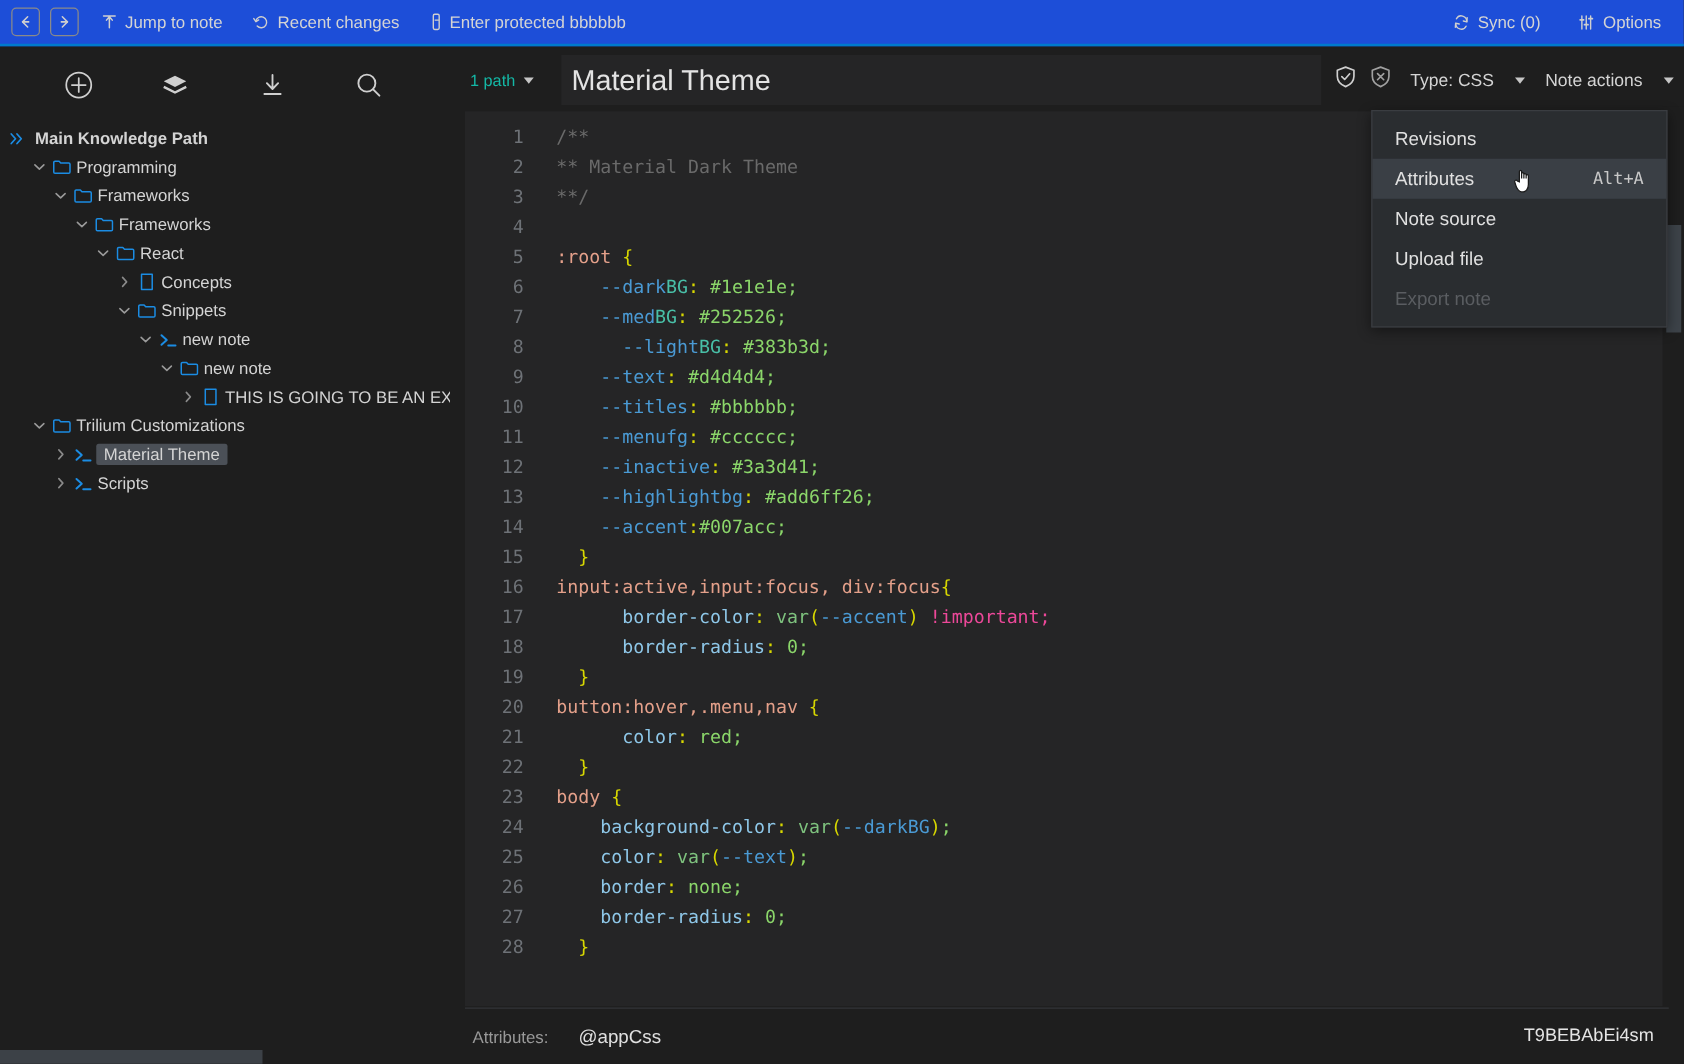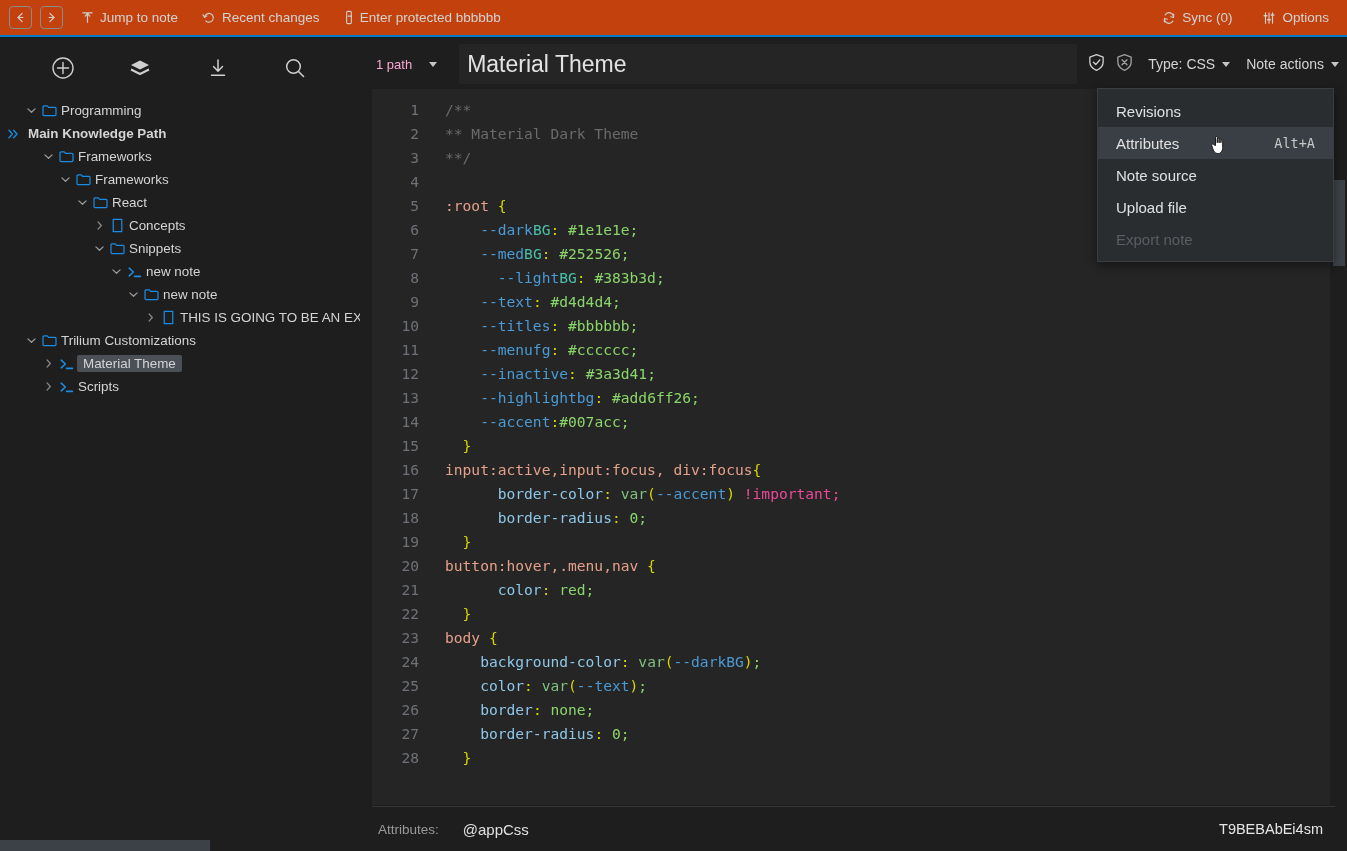--- a/index.html
+++ b/index.html
@@ -7,21 +7,21 @@
     width: 1347px; height: 851px;
     background: #1e1e1e;
     font-family: "Liberation Sans", sans-serif;
     color: #d4d4d4;
     overflow: hidden;
   }
 
   
   .topbar {
     position: absolute; left: 0; top: 0; width: 1347px; height: 37px;
-    background: #c2410c;
+    background: #1d4ed8;
     display: flex; align-items: center;
     border-bottom: 2px solid #007acc;
   }
   .nav-btns { display: flex; align-items: center; gap: 8px; padding-left: 9px; }
   .nav-btn {
     width: 23px; height: 23px;
     border: 1px solid #8a8a8a; border-radius: 4px;
     display: flex; align-items: center; justify-content: center;
     color: #cfcfcf;
   }
@@ -66,31 +66,31 @@
 
   
   .content {
     position: absolute; left: 360px; top: 39px; width: 987px; height: 812px;
     background: #1e1e1e;
   }
   .note-header {
     height: 50px; display: flex; align-items: center; padding: 0 0 0 10px;
     position: relative; z-index: 5;
   }
-  .path-btn { color: #f9a8d4; font-size: 13px; display: flex; align-items: center; gap: 17px;
+  .path-btn { color: #14b8a6; font-size: 13px; display: flex; align-items: center; gap: 7px;
               padding: 4px 6px; white-space: nowrap; }
   .note-title {
     flex: 1; margin-left: 16px; margin-right: 10px;
     background: #252526; color: #e3e3e3;
     font-size: 23px; height: 40px; line-height: 40px; padding: 0 8px;
     border: none; outline: none; font-family: "Liberation Sans", sans-serif;
     overflow: hidden;
   }
   .hdr-icons { display: flex; align-items: center; gap: 9px; color: #cfcfcf; padding-right: 6px; }
-  .hdr-btn { color: #d4d4d4; font-size: 14px; display: flex; align-items: center; gap: 7px;
+  .hdr-btn { color: #d4d4d4; font-size: 14px; display: flex; align-items: center; gap: 17px;
              padding: 4px 8px; white-space: nowrap; }
   .caret { border-left: 4px solid transparent; border-right: 4px solid transparent;
            border-top: 5px solid #c6c6c6; display: inline-block; }
 
   
   .editor-wrap {
     position: absolute; left: 12px; top: 50px; width: 963px; height: 716px;
     background: #252526; overflow: hidden;
   }
   .code {
@@ -254,40 +254,40 @@
     </div>
     <div class="tool">
       <svg width="26" height="26" viewBox="0 0 26 26">
         <circle cx="11.5" cy="11.5" r="6.8" fill="none" stroke="#cfcfcf" stroke-width="1.5"></circle>
         <path d="M16.5 16.5 L21.5 21.5" stroke="#cfcfcf" stroke-width="1.6" stroke-linecap="round"></path>
       </svg>
     </div>
   </div>
 
   <div class="tree" id="tree">
-      <div class="tree-row" style="padding-left: 23px;">
-        <span class="tw">
-          <svg width="11" height="9" viewBox="0 0 12 10">
-            <path d="M2 3.2 L6 7 L10 3.2" fill="none" stroke="#9a9a9a" stroke-width="1.4" stroke-linecap="round" stroke-linejoin="round"></path>
-          </svg>
-        </span>
-        <span class="ticon">
-          <svg width="15" height="13" viewBox="0 0 16 14">
-            <path d="M1 3.2 C1 2.5 1.4 2.1 2.1 2.1 H5.6 L7 3.6 H13.9 C14.6 3.6 15 4 15 4.7 V11.4 C15 12.1 14.6 12.5 13.9 12.5 H2.1 C1.4 12.5 1 12.1 1 11.4 Z" fill="none" stroke="#1b8ce3" stroke-width="1.3" stroke-linejoin="round"></path>
-          </svg>
-        </span>
-        <span class="tlabel">Programming</span>
-      </div>
       <div class="tree-row" style="padding-left: 6px;">
         <span class="tw">
           <svg width="14" height="12" viewBox="0 0 14 12">
             <path d="M2 2.2 L5.4 6 L2 9.8 M6.6 2.2 L10 6 L6.6 9.8" fill="none" stroke="#1b8ce3" stroke-width="1.4" stroke-linecap="round" stroke-linejoin="round"></path>
           </svg>
         </span>
         <span class="tlabel" style="font-weight: 600; padding-left: 6px;">Main Knowledge Path</span>
+      </div>
+      <div class="tree-row" style="padding-left: 23px;">
+        <span class="tw">
+          <svg width="11" height="9" viewBox="0 0 12 10">
+            <path d="M2 3.2 L6 7 L10 3.2" fill="none" stroke="#9a9a9a" stroke-width="1.4" stroke-linecap="round" stroke-linejoin="round"></path>
+          </svg>
+        </span>
+        <span class="ticon">
+          <svg width="15" height="13" viewBox="0 0 16 14">
+            <path d="M1 3.2 C1 2.5 1.4 2.1 2.1 2.1 H5.6 L7 3.6 H13.9 C14.6 3.6 15 4 15 4.7 V11.4 C15 12.1 14.6 12.5 13.9 12.5 H2.1 C1.4 12.5 1 12.1 1 11.4 Z" fill="none" stroke="#1b8ce3" stroke-width="1.3" stroke-linejoin="round"></path>
+          </svg>
+        </span>
+        <span class="tlabel">Programming</span>
       </div>
       <div class="tree-row" style="padding-left: 40px;">
         <span class="tw">
           <svg width="11" height="9" viewBox="0 0 12 10">
             <path d="M2 3.2 L6 7 L10 3.2" fill="none" stroke="#9a9a9a" stroke-width="1.4" stroke-linecap="round" stroke-linejoin="round"></path>
           </svg>
         </span>
         <span class="ticon">
           <svg width="15" height="13" viewBox="0 0 16 14">
             <path d="M1 3.2 C1 2.5 1.4 2.1 2.1 2.1 H5.6 L7 3.6 H13.9 C14.6 3.6 15 4 15 4.7 V11.4 C15 12.1 14.6 12.5 13.9 12.5 H2.1 C1.4 12.5 1 12.1 1 11.4 Z" fill="none" stroke="#1b8ce3" stroke-width="1.3" stroke-linejoin="round"></path>

